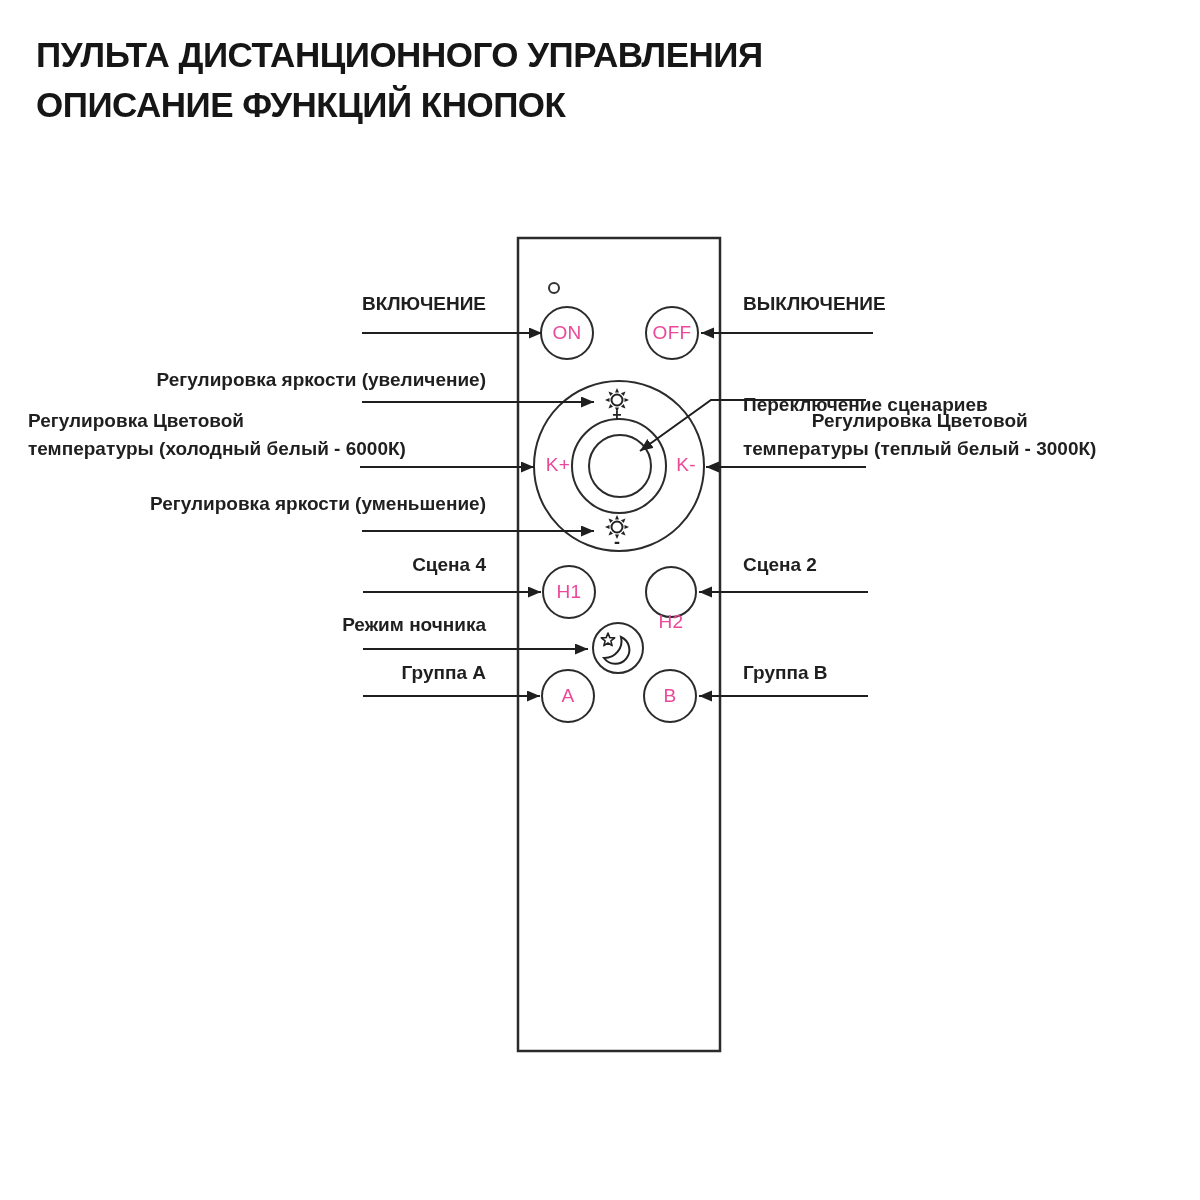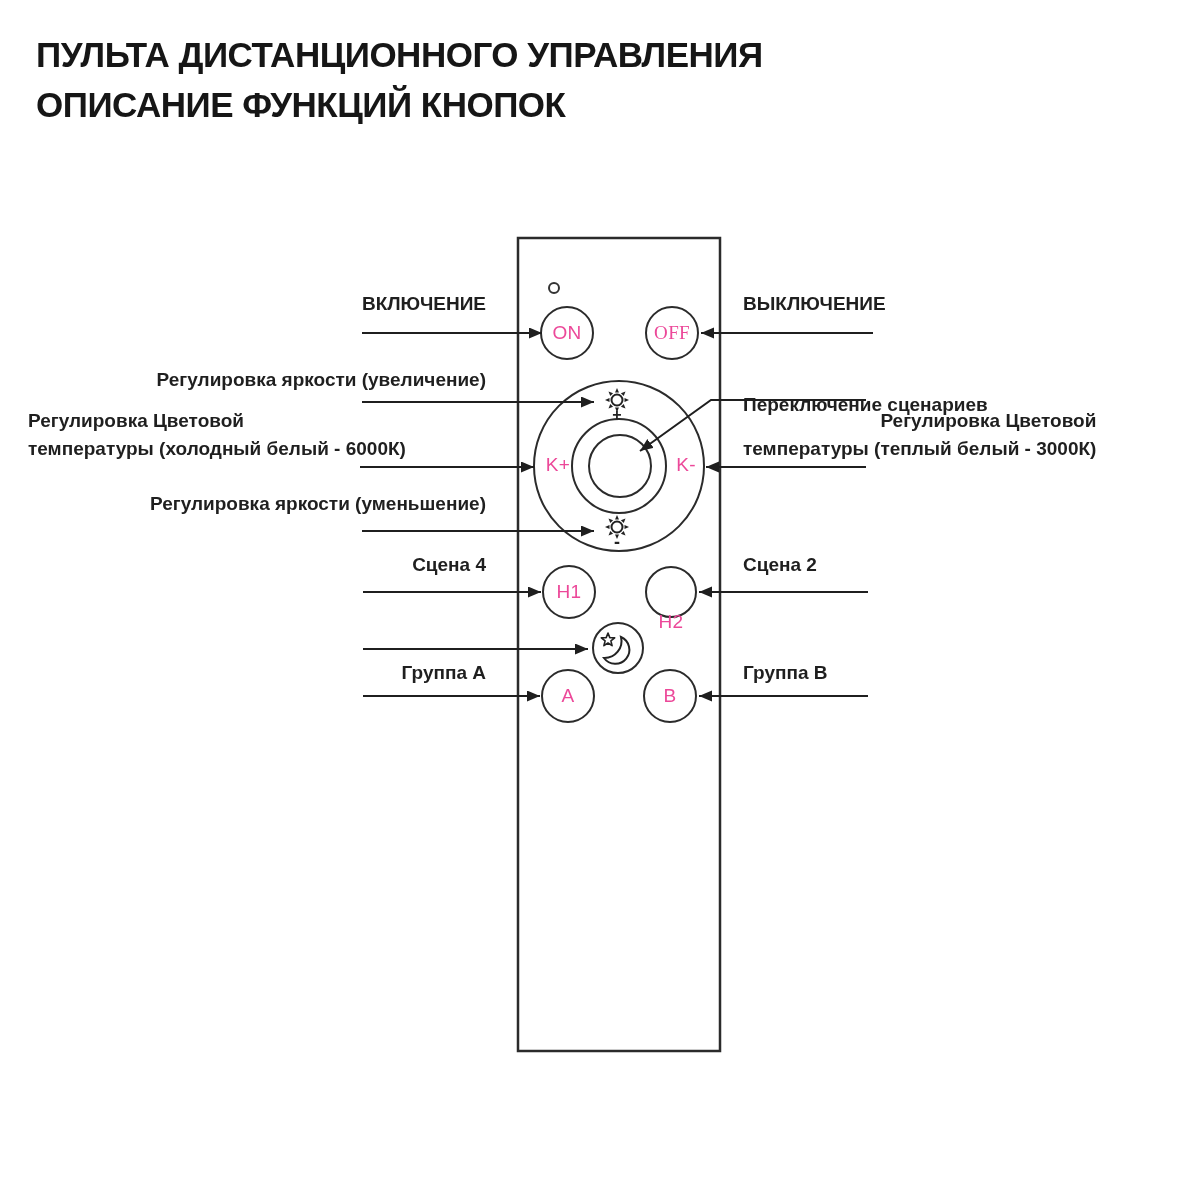--- a/index.html
+++ b/index.html
@@ -17,21 +17,21 @@
     font-size:35px;font-weight:bold;line-height:50px;
     letter-spacing:-0.5px;color:#161616;white-space:nowrap;
   }
   .svg-layer{position:absolute;left:0;top:0;}
   .lbl{
     position:absolute;
     font-size:19px;font-weight:bold;color:#1f1f1f;
     line-height:22px;white-space:nowrap;
   }
   .lbl-left{left:20px;width:466px;text-align:right;}
-  .lbl-right{left:743px;text-align:right;}
+  .lbl-right{left:743px;text-align:center;}
   .lbl-block{line-height:28px;}
   .btn-text{
     position:absolute;
     transform:translate(-50%,-50%);
     font-size:19px;font-weight:400;color:#ec4899;
     letter-spacing:0.3px;white-space:nowrap;
   }
 </style>
 </head>
 <body>
@@ -102,36 +102,37 @@
     <line x1="363" y1="696" x2="540" y2="696" stroke="#1f1f1f" stroke-width="2" marker-end="url(#ah)"></line>
 
     <line x1="873" y1="333" x2="701" y2="333" stroke="#1f1f1f" stroke-width="2" marker-end="url(#ah)"></line>
     <polyline points="866,400 711,400 640,451" fill="none" stroke="#1f1f1f" stroke-width="2" marker-end="url(#ah)"></polyline>
     <line x1="866" y1="467" x2="706" y2="467" stroke="#1f1f1f" stroke-width="2" marker-end="url(#ah)"></line>
     <line x1="868" y1="592" x2="699" y2="592" stroke="#1f1f1f" stroke-width="2" marker-end="url(#ah)"></line>
     <line x1="868" y1="696" x2="699" y2="696" stroke="#1f1f1f" stroke-width="2" marker-end="url(#ah)"></line>
   </svg>
 
   <div class="btn-text" style="left:567px;top:333px;">ON</div>
-  <div class="btn-text" style="left:672px;top:333px;font-family:Liberation Serif, serif;">OFF</div>
+  <div class="btn-text" style="left:672px;top:333px;">OFF</div>
   <div class="btn-text" style="left:558px;top:465px;">K+</div>
   <div class="btn-text" style="left:686px;top:465px;">K-</div>
   <div class="btn-text" style="left:569px;top:592px;">H1</div>
   <div class="btn-text" style="left:671px;top:592px;margin-top:30px;">H2</div>
   <div class="btn-text" style="left:568px;top:696px;">A</div>
   <div class="btn-text" style="left:670px;top:696px;">B</div>
 
   <div class="lbl lbl-left" style="top:293px;">ВКЛЮЧЕНИЕ</div>
   <div class="lbl lbl-left" style="top:369px;">Регулировка яркости (увеличение)</div>
   <div class="lbl lbl-block" style="position:absolute;left:28px;top:407px;font-size:19px;font-weight:bold;color:#1f1f1f;white-space:nowrap;">
     <div>Регулировка Цветовой</div>
     <div>температуры (холодный белый - 6000К)</div>
   </div>
   <div class="lbl lbl-left" style="top:493px;">Регулировка яркости (уменьшение)</div>
   <div class="lbl lbl-left" style="top:554px;">Сцена 4</div>
+  <div class="lbl lbl-left" style="top:614px;">Режим ночника</div>
   <div class="lbl lbl-left" style="top:662px;">Группа A</div>
 
   <div class="lbl lbl-right" style="top:293px;">ВЫКЛЮЧЕНИЕ</div>
   <div class="lbl lbl-right" style="top:366px;margin-top:28px;">Переключение сценариев</div>
   <div class="lbl lbl-right lbl-block" style="top:407px;">
     <div>Регулировка Цветовой</div>
     <div>температуры (теплый белый - 3000К)</div>
   </div>
   <div class="lbl lbl-right" style="top:554px;">Сцена 2</div>
   <div class="lbl lbl-right" style="top:662px;">Группа B</div>

